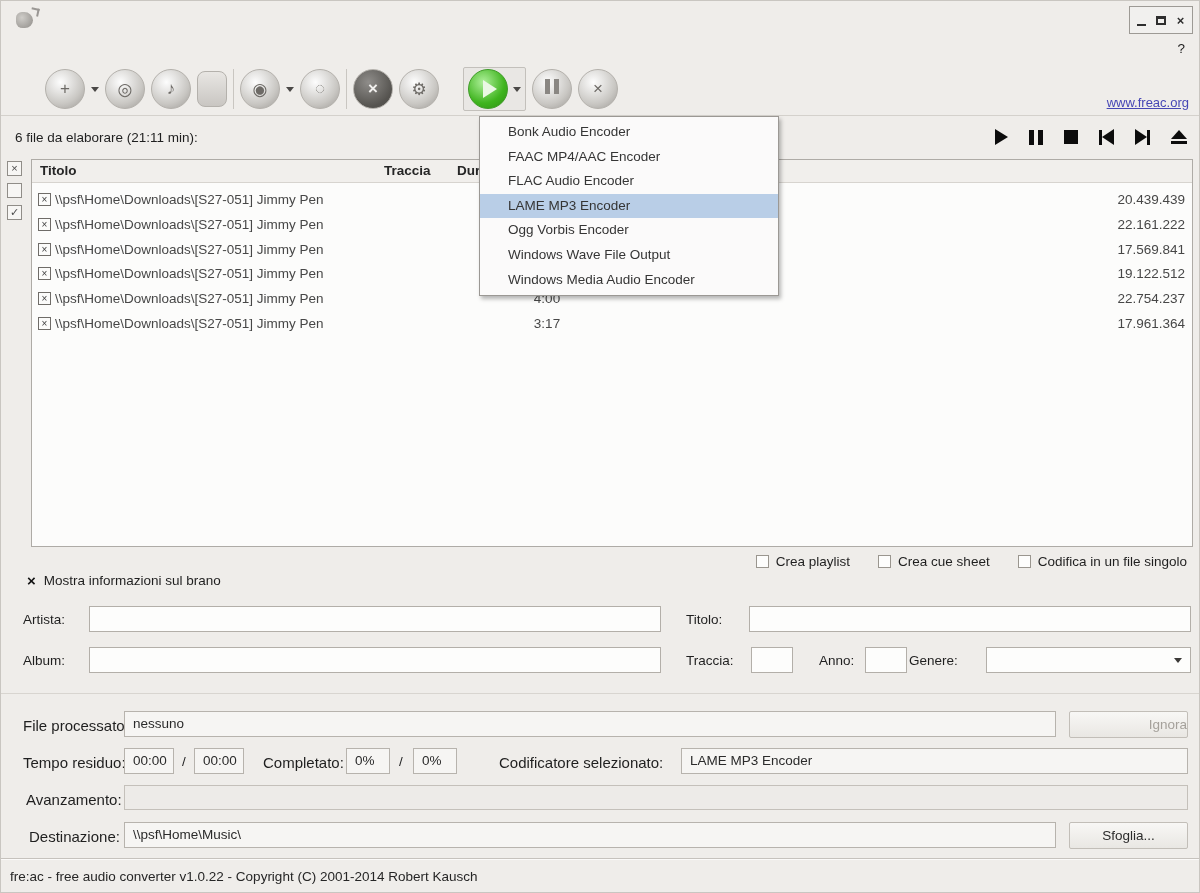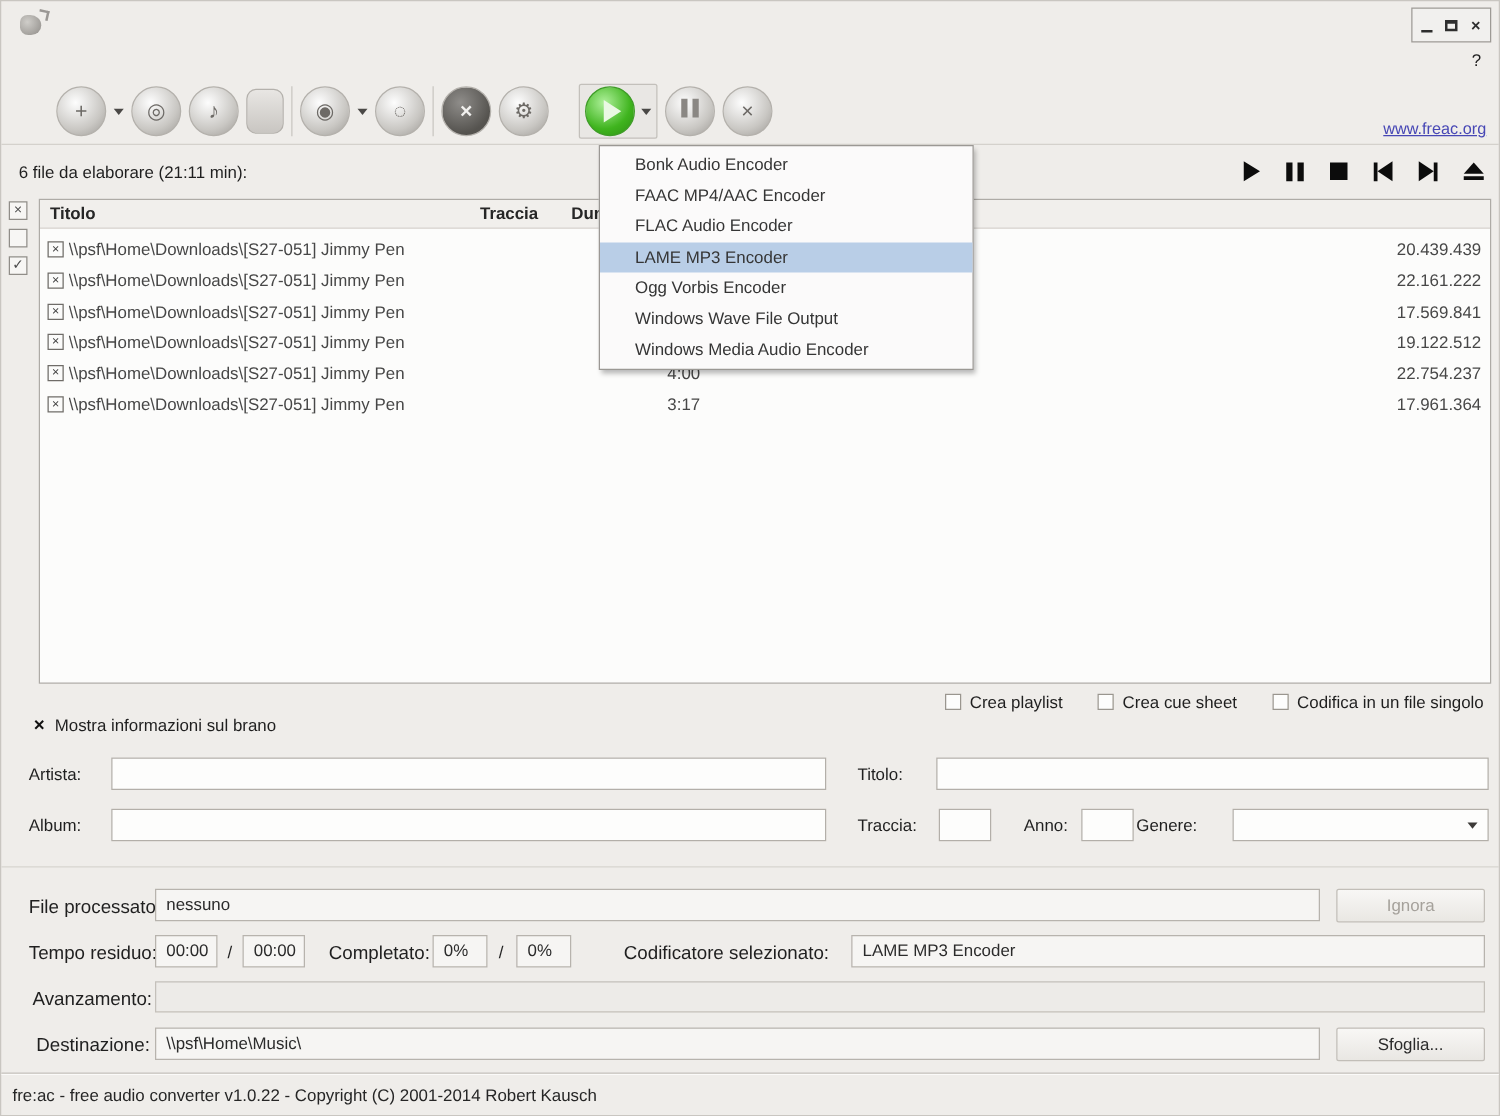--- a/index.html
+++ b/index.html
@@ -83,21 +83,21 @@
   .field { position:absolute; background:#fdfdfc; border:1px solid #b3afa9; height:26px; font-size:13.5px; color:#2b2b2b; padding:4px 6px; }
   .combo { position:absolute; background:#fdfdfc; border:1px solid #b3afa9; height:26px; }
   .combo .ca { position:absolute; right:8px; top:10px; width:0; height:0; border-left:4px solid transparent; border-right:4px solid transparent; border-top:5px solid #3c3a38; }
 
   
   .sep { position:absolute; left:0; width:1200px; border-top:1px solid #d8d5d0; }
   .slabel { position:absolute; font-size:15px; color:#1f1f1f; }
   .sbox { position:absolute; background:#f6f5f3; border:1px solid #b7b3ad; height:26px; font-size:13.5px; color:#2b2b2b; padding:4px 8px; white-space:nowrap; overflow:hidden; }
   .slash { position:absolute; font-size:13.5px; color:#1f1f1f; }
   .btn { position:absolute; height:27px; background:linear-gradient(#f8f7f5,#e9e7e3); border:1px solid #c2beb8; border-radius:2px; font-size:13.5px; text-align:center; line-height:25px; cursor:pointer; }
-  .btn.disabled { color:#a5a19b; cursor:default; }
+  .btn.disabled { color:#a5a19b; cursor:default;text-align:right; }
   .progress { position:absolute; background:#edebe8; border:1px solid #c4c0ba; height:25px; }
 
   
   .statusbar { position:absolute; left:0; top:857px; width:1200px; height:36px; border-top:1px solid #c6c2bd; box-shadow:inset 0 1px 0 #fbfaf9; font-size:13.5px; color:#262626; padding:10px 0 0 9px; }
 </style>
 </head>
 <body>
 
 <div id="window">
 

